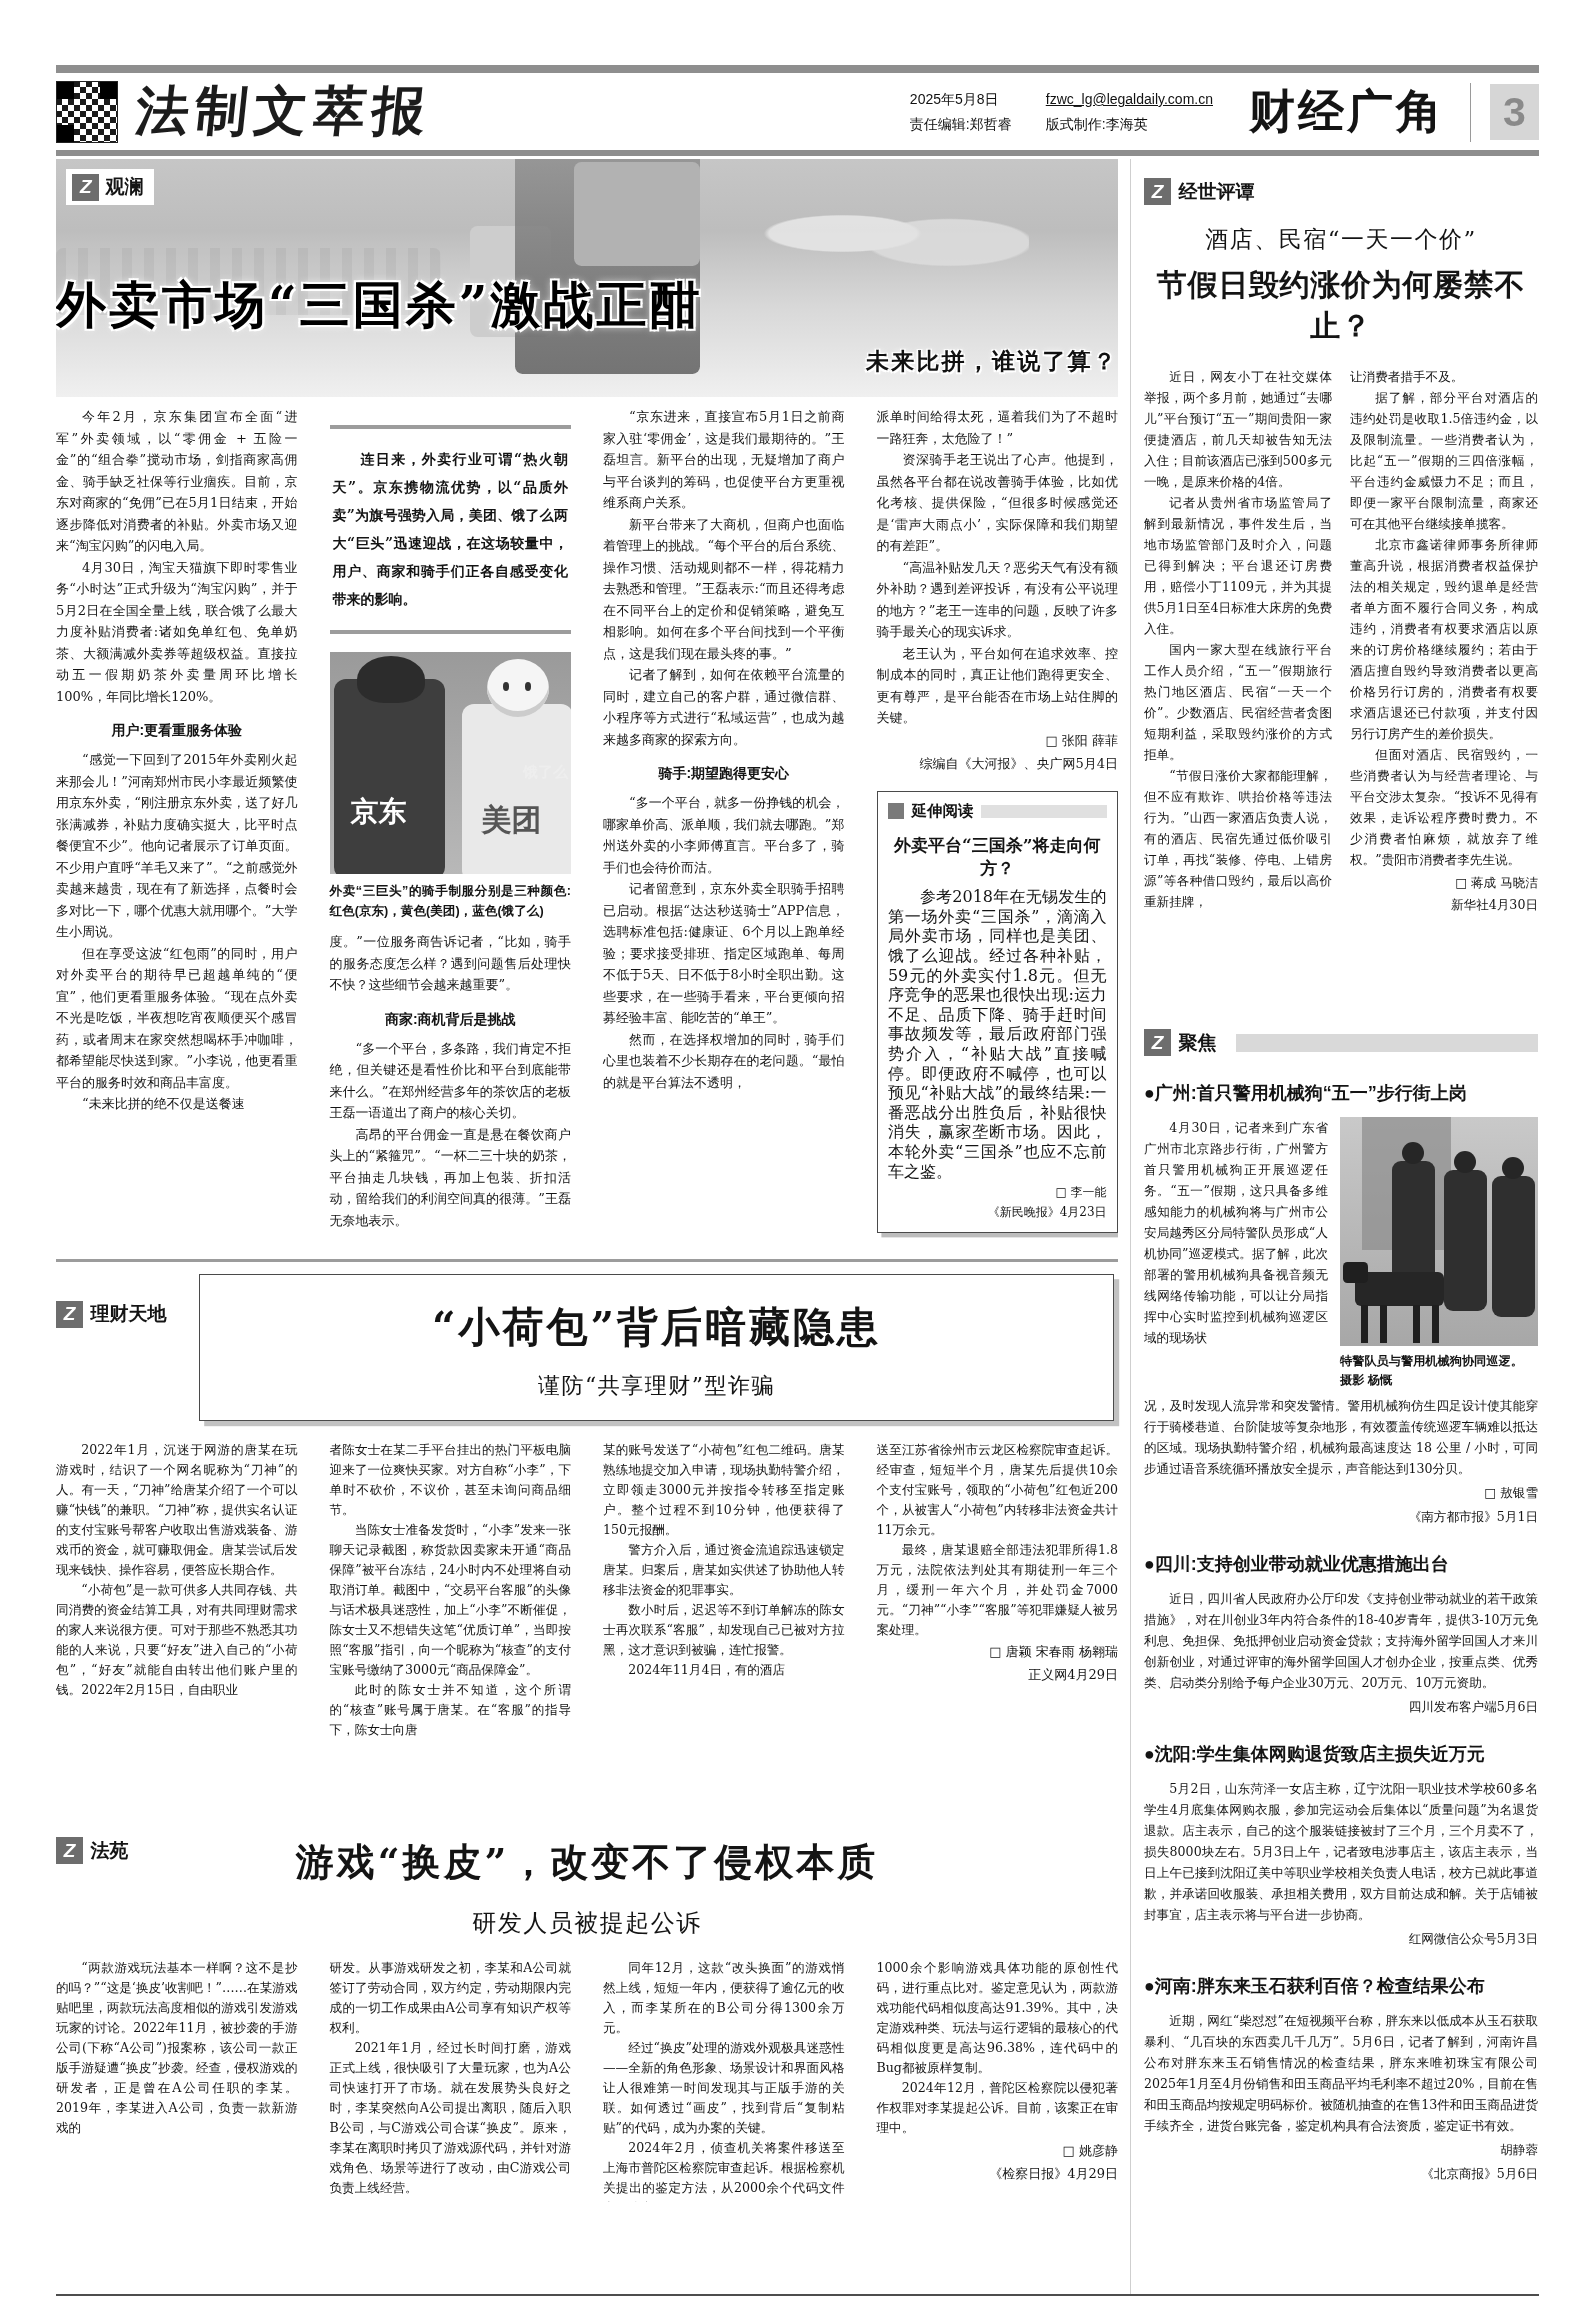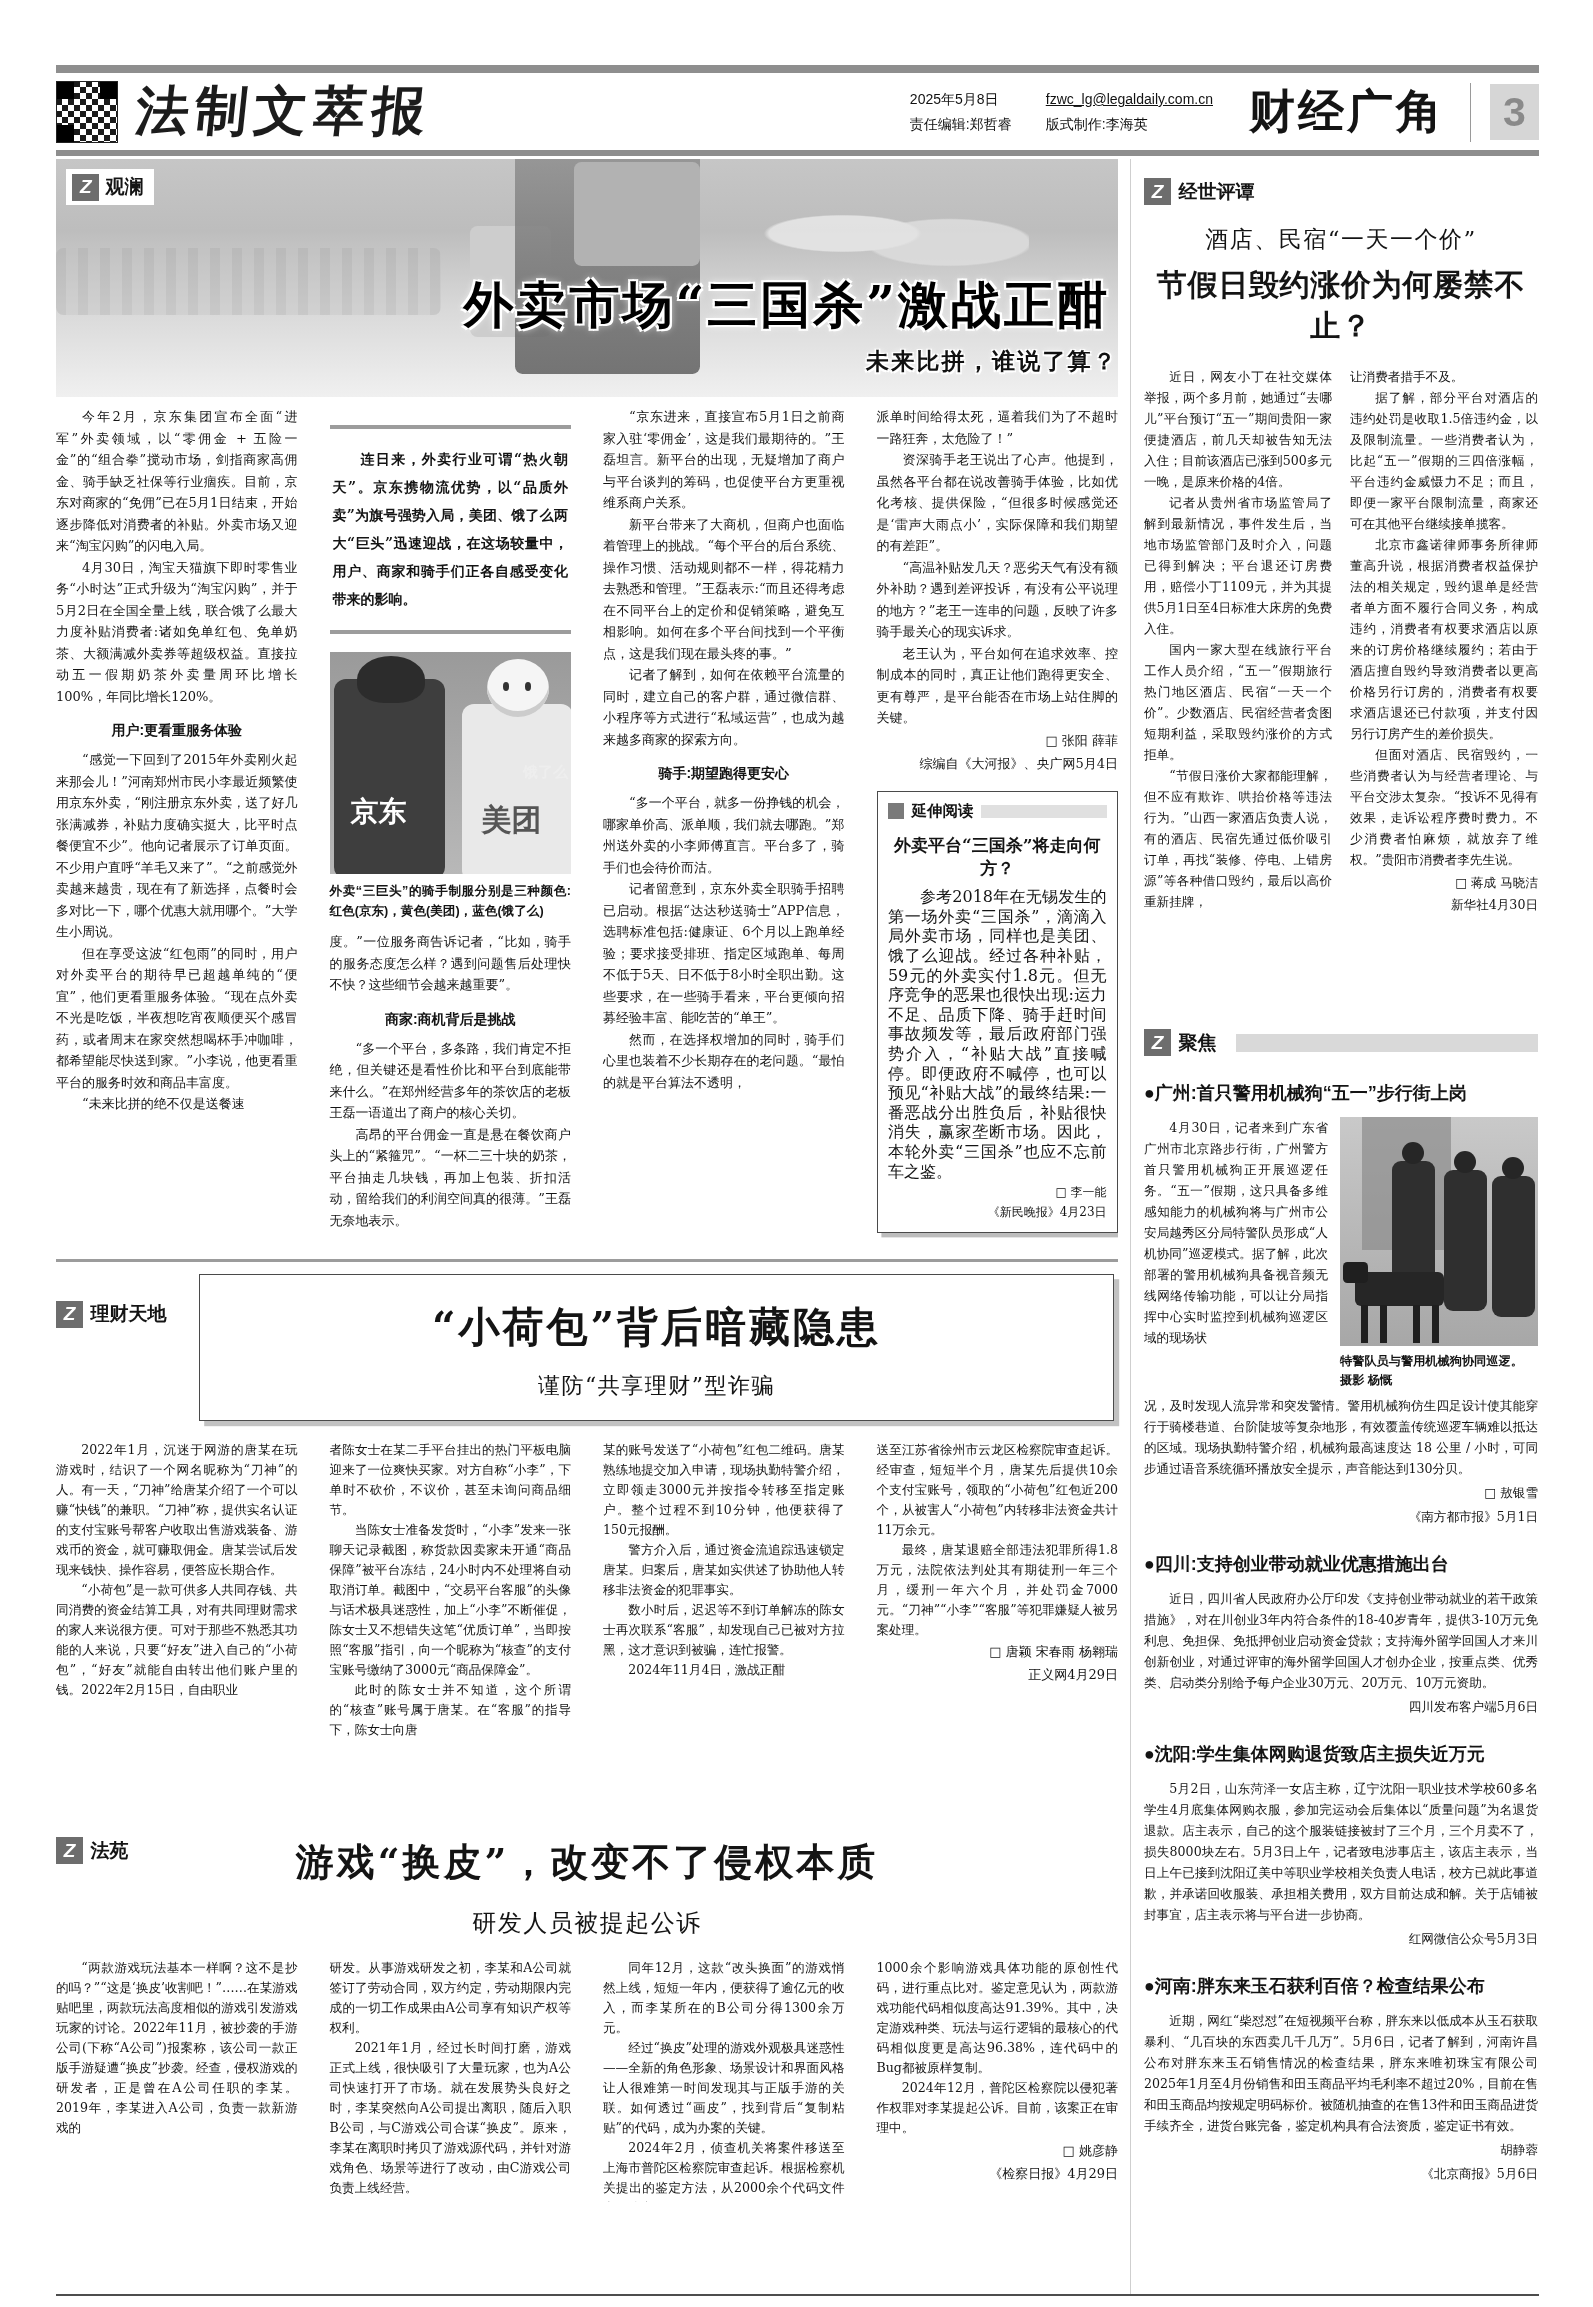--- a/index.html
+++ b/index.html
@@ -37,21 +37,21 @@
   
   .mainphoto{position:relative;height:238px;overflow:hidden;
       background:linear-gradient(180deg,#c6c6c6 0%,#bdbdbd 30%,#d8d8d8 62%,#f0f0f0 100%)}
   .mp-shape{position:absolute;border-radius:7.4px}
   .mp-rider{left:459px;top:-7.4px;width:185px;height:222px;background:linear-gradient(180deg,#8f8f8f,#5f5f5f);opacity:.85}
   .mp-box{left:518px;top:3px;width:126px;height:104px;background:#b2b2b2}
   .mp-box2{left:414px;top:67px;width:81px;height:111px;background:#cdcdcd}
   .mp-umb{right:89px;top:30px;width:266px;height:89px;background:radial-gradient(ellipse at 30% 50%,#e6e6e6 0 28%,transparent 30%),radial-gradient(ellipse at 70% 60%,#dcdcdc 0 30%,transparent 32%);opacity:.9}
   .mp-crowd{left:0;top:89px;width:385px;height:67px;background:repeating-linear-gradient(90deg,#a8a8a8 0 10.4px,#c2c2c2 10.4px 22px);opacity:.35;filter:blur(0.7px)}
   .guanlan{position:absolute;left:10.4px;top:10.4px;background:#fff;padding:4.4px 10.4px 4.4px 6px;display:flex;align-items:center;gap:6px}
-  .mp-head{position:absolute;left:0;right:8px;top:113px;text-align:right;font-weight:bold;font-size:50px;letter-spacing:3px;color:#000;
+  .mp-head{position:absolute;left:0;right:8px;top:113px;text-align:left;font-weight:bold;font-size:50px;letter-spacing:3px;color:#000;
       text-shadow:-2.2px -2.2px 0 #fff,2.2px -2.2px 0 #fff,-2.2px 2.2px 0 #fff,2.2px 2.2px 0 #fff,0 0 9px #fff}
   .mp-sub{position:absolute;left:0;right:0;top:187px;text-align:right;font-weight:bold;font-size:23px;letter-spacing:2.2px;color:#111;
       text-shadow:-1.5px -1.5px 0 #fff,1.5px -1.5px 0 #fff,-1.5px 1.5px 0 #fff,1.5px 1.5px 0 #fff,0 0 6px #fff}
   
   .mbody{display:flex;gap:32px;height:851px;overflow:hidden;margin-top:9px}
   .mcol{flex:1;min-width:0}
   .mcol p{margin:0;text-align:justify;text-indent:2em;font-size:13px;line-height:21.5px}
   .mcol p.cont{text-indent:0}
   .subhead{font-family:"Liberation Sans",sans-serif;font-weight:bold;font-size:14px;text-align:center;margin:15px 0 9px}
   .introbox{border-top:4.4px solid #9c9c9c;border-bottom:4.4px solid #9c9c9c;padding:16.3px 3px;margin:19px 0 18px}
@@ -239,21 +239,21 @@
       </div>
       <div class="fcol">
         <p class="cont">者陈女士在某二手平台挂出的热门平板电脑迎来了一位爽快买家。对方自称“小李”，下单时不砍价，不议价，甚至未询问商品细节。</p>
         <p>当陈女士准备发货时，“小李”发来一张聊天记录截图，称货款因卖家未开通“商品保障”被平台冻结，24小时内不处理将自动取消订单。截图中，“交易平台客服”的头像与话术极具迷惑性，加上“小李”不断催促，陈女士又不想错失这笔“优质订单”，当即按照“客服”指引，向一个昵称为“核查”的支付宝账号缴纳了3000元“商品保障金”。</p>
         <p>此时的陈女士并不知道，这个所谓的“核查”账号属于唐某。在“客服”的指导下，陈女士向唐</p>
       </div>
       <div class="fcol">
         <p class="cont">某的账号发送了“小荷包”红包二维码。唐某熟练地提交加入申请，现场执勤特警介绍，立即领走3000元并按指令转移至指定账户。整个过程不到10分钟，他便获得了150元报酬。</p>
         <p>警方介入后，通过资金流追踪迅速锁定唐某。归案后，唐某如实供述了协助他人转移非法资金的犯罪事实。</p>
         <p>数小时后，迟迟等不到订单解冻的陈女士再次联系“客服”，却发现自己已被对方拉黑，这才意识到被骗，连忙报警。</p>
-        <p>2024年11月4日，激战正酣</p>
+        <p>2024年11月4日，有的酒店</p>
       </div>
       <div class="fcol">
         <p class="cont">送至江苏省徐州市云龙区检察院审查起诉。经审查，短短半个月，唐某先后提供10余个支付宝账号，领取的“小荷包”红包近200个，从被害人“小荷包”内转移非法资金共计11万余元。</p>
         <p>最终，唐某退赔全部违法犯罪所得1.8万元，法院依法判处其有期徒刑一年三个月，缓刑一年六个月，并处罚金7000元。“刀神”“小李”“客服”等犯罪嫌疑人被另案处理。</p>
         <div class="byline">□ 唐颖 宋春雨 杨翱瑞</div>
         <div class="byline">正义网4月29日</div>
       </div>
     </div>
 
     <div class="fy-head">

